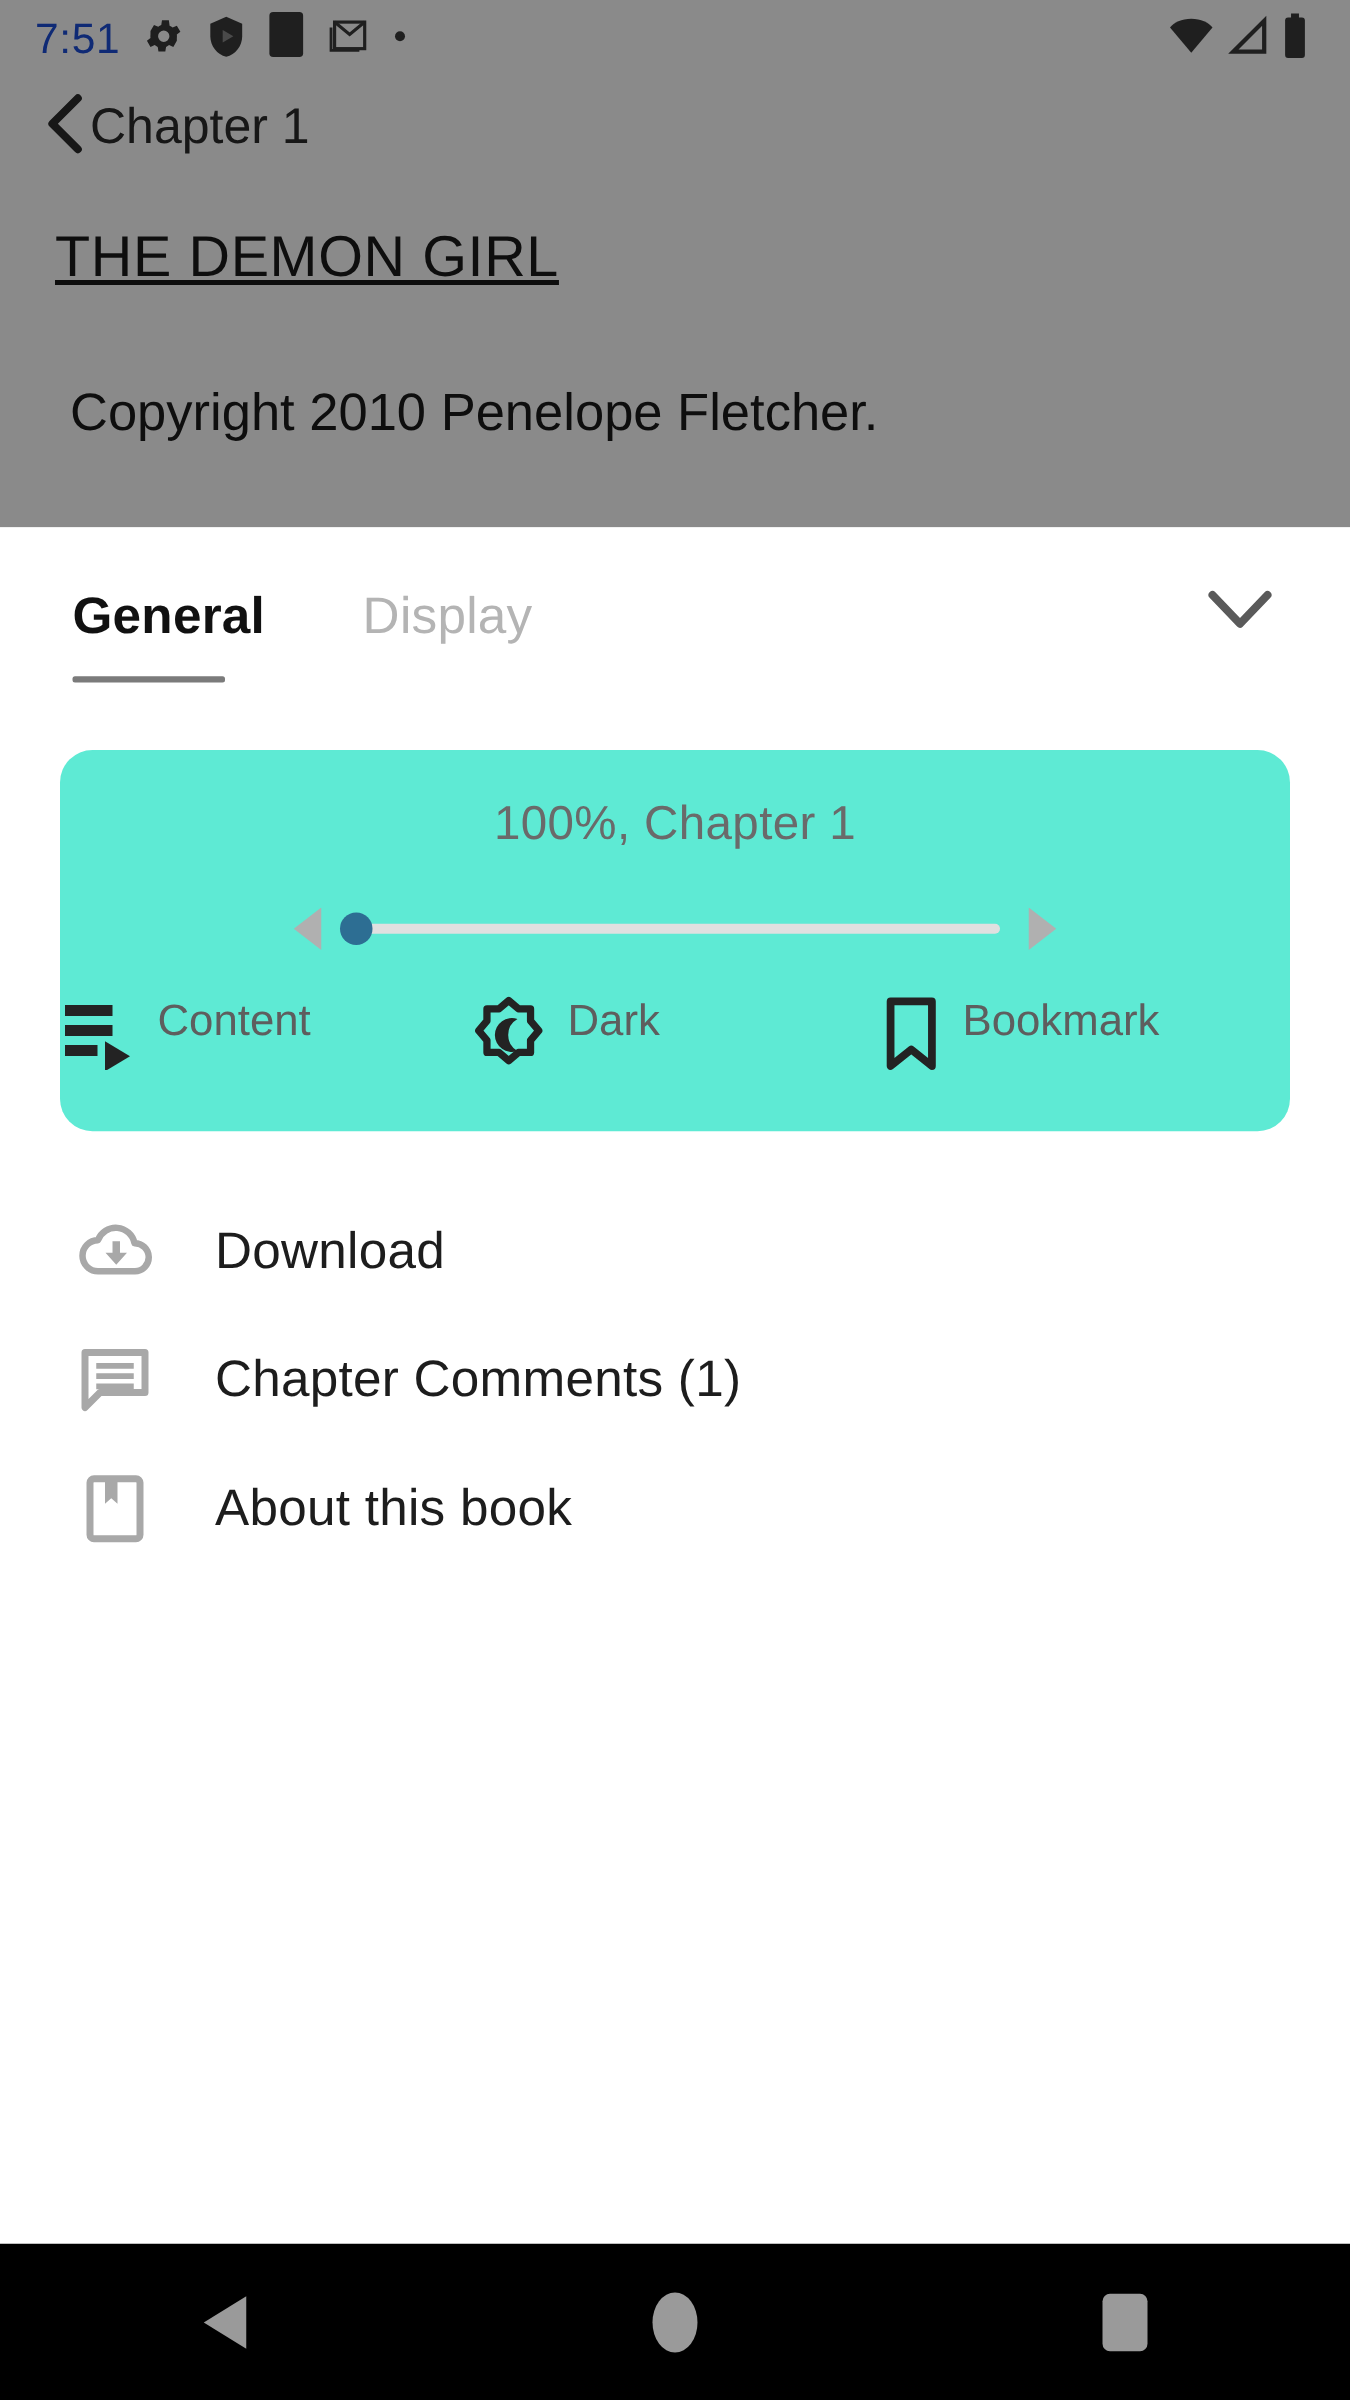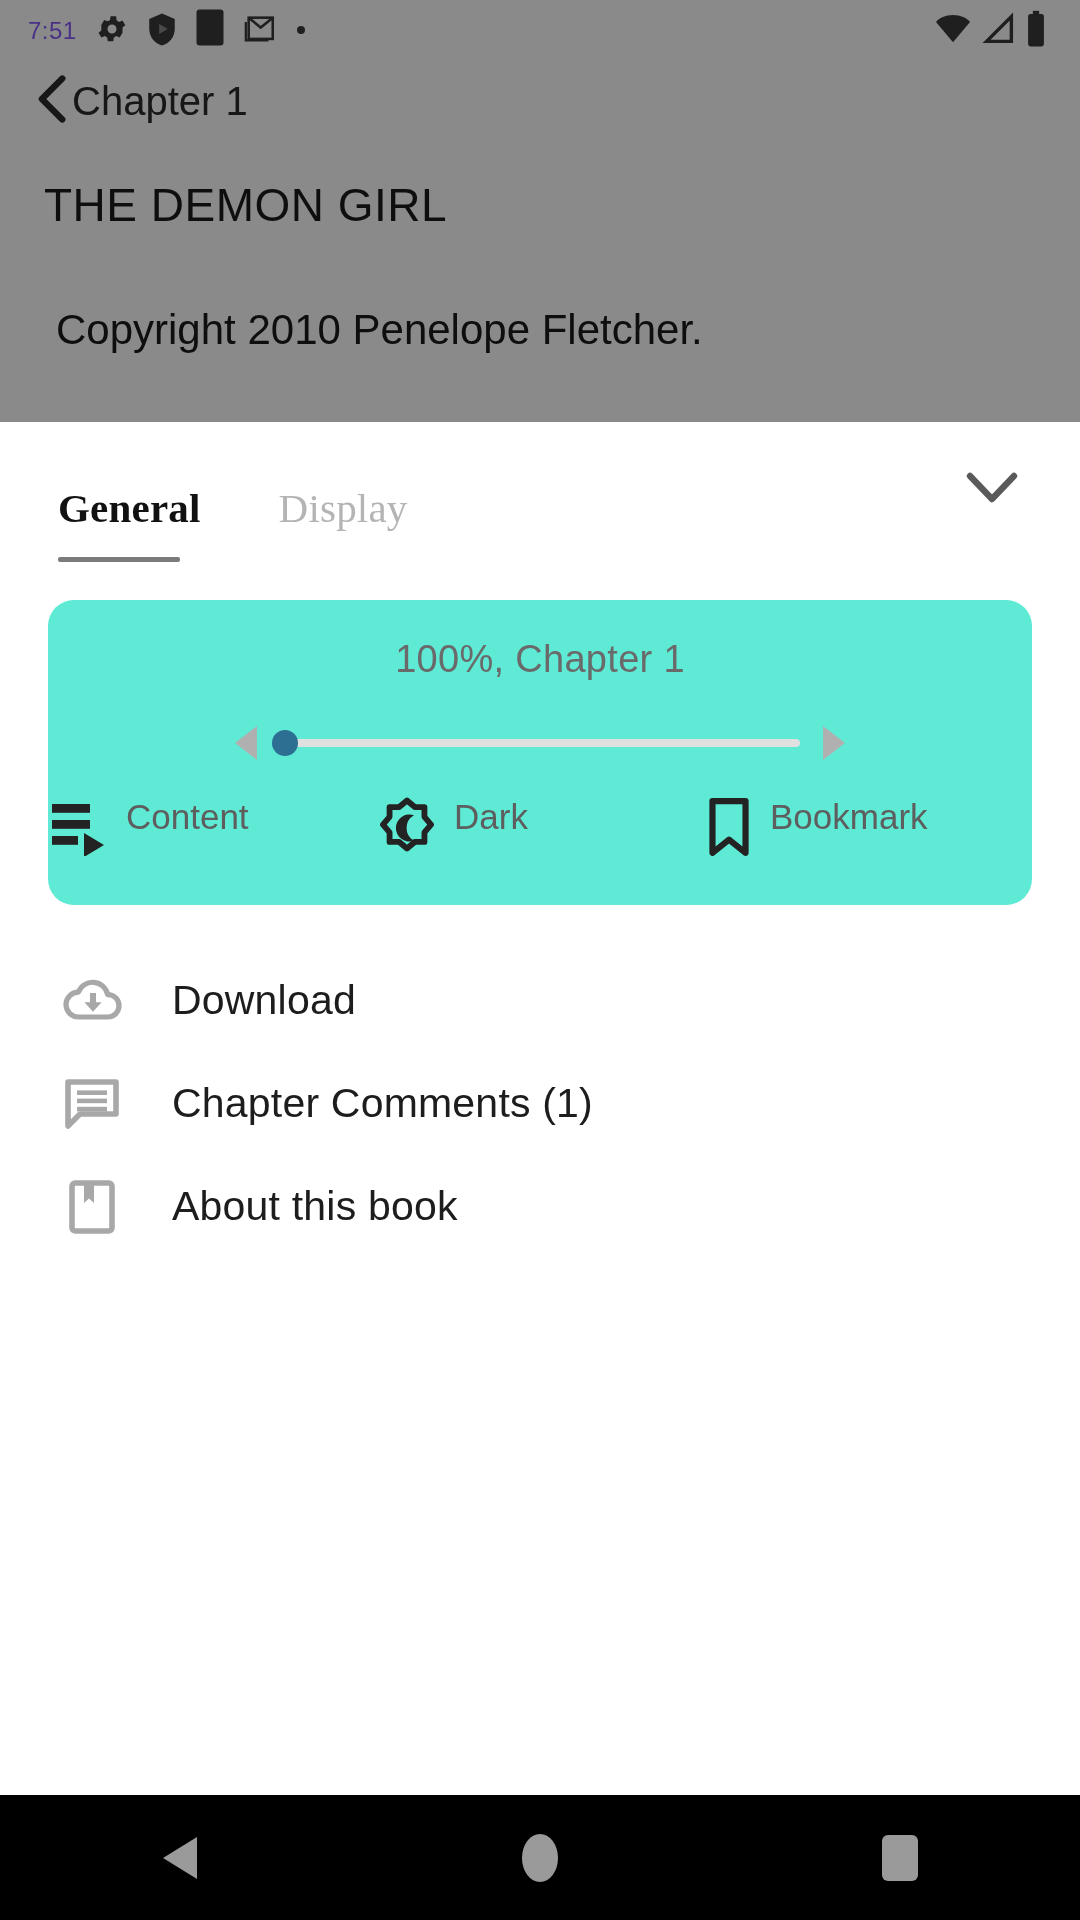--- a/index.html
+++ b/index.html
@@ -15,43 +15,43 @@
   .reader {
     position:absolute; top:0; left:0; width:1080px; height:422px;
     background:#ffffff; overflow:hidden;
   }
   .reader-inner { position:absolute; inset:0; }
 
   .statusbar {
     height:62px; display:flex; align-items:center;
     padding:0 28px; gap:18px;
   }
-  .sb-time { font-size:24px; color:#8b5cf6; letter-spacing:0.5px; }
+  .sb-time { font-size:34px; color:#1d4ed8; letter-spacing:0.5px; }
   .sb-left { display:flex; align-items:center; gap:18px; }
   .sb-spacer { flex:1; }
   .sb-right { display:flex; align-items:center; gap:10px; padding-right:6px; }
 
   .appbar { height:78px; display:flex; align-items:center; padding:0 34px; }
   .appbar-title { font-size:40px; color:#2b2b2b; font-weight:400; }
 
-  .booktitle { font-size:46px; color:#1a1a1a; margin:38px 0 16px 44px; letter-spacing:0.5px;}
+  .booktitle { font-size:46px; color:#1a1a1a; margin:38px 0 16px 44px; letter-spacing:0.5px;text-decoration:underline;}
   .bookcopy  { font-size:42px; color:#1a1a1a; margin:74px 0 0 56px; }
 
   .scrim {
     position:absolute; top:0; left:0; width:1080px; height:422px;
     background:rgba(0,0,0,0.46);
   }
 
   
   .sheet {
     position:absolute; top:422px; left:0; width:1080px; height:1373px;
     background:#ffffff;
   }
 
-  .tabs { position:relative; height:110px; padding:0 0 0 58px; display:flex; align-items:flex-end;font-family:Liberation Serif, serif; }
+  .tabs { position:relative; height:110px; padding:0 0 0 58px; display:flex; align-items:center; }
   .tab {
     position:relative; padding:30px 0 0 0; margin-right:78px;
     font-size:41px; letter-spacing:0.2px;
   }
   .tab.active { color:#111111; font-weight:700; }
   .tab.inactive { color:#b4b4b4; font-weight:400; }
   .tab.active::after {
     content:""; position:absolute; left:0; bottom:-30px;
     width:122px; height:5px; background:#7b7b7b; border-radius:2px;
   }

